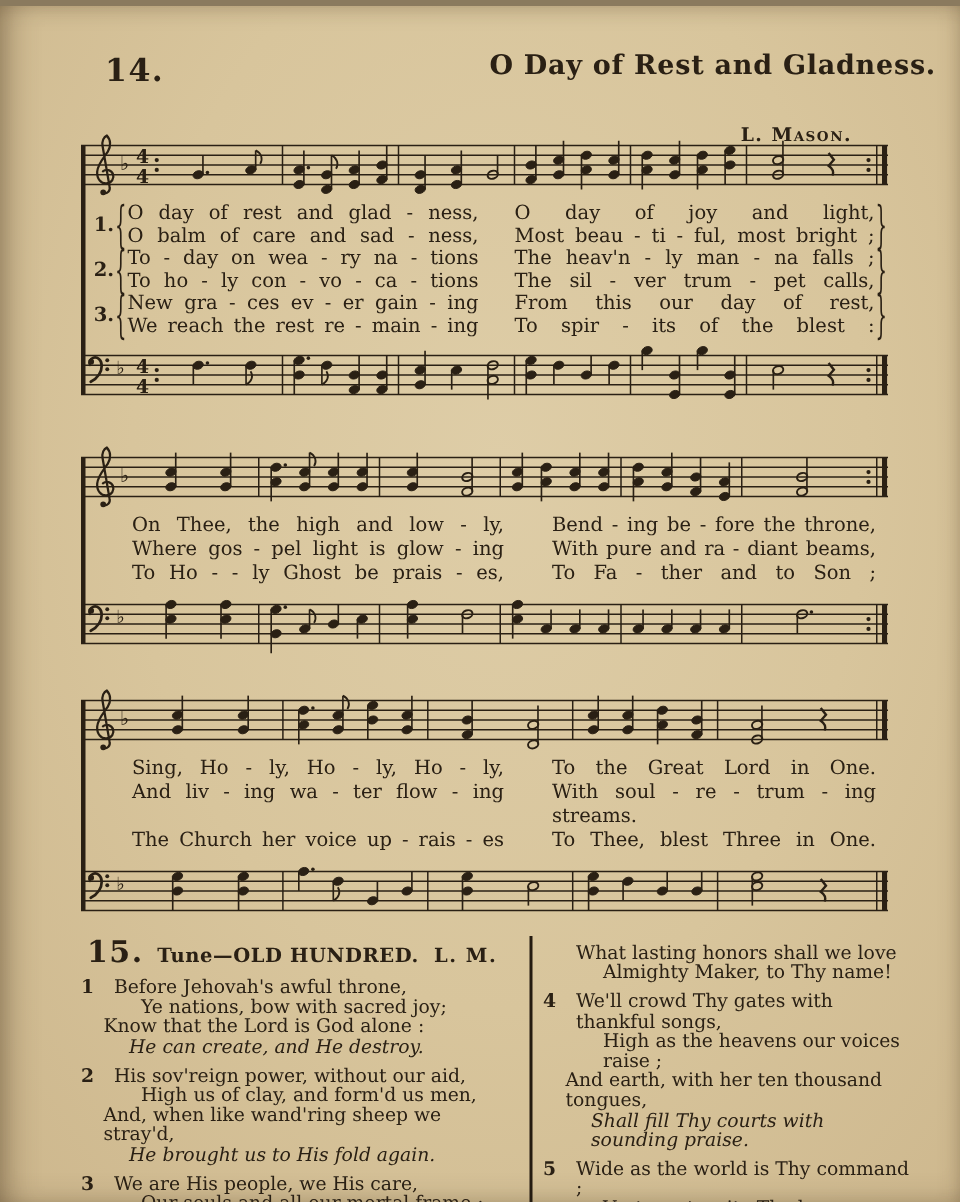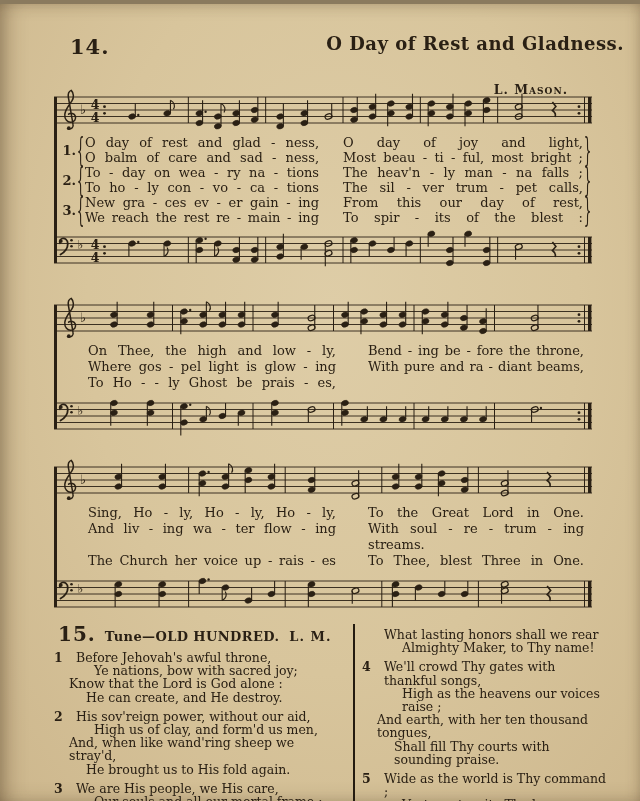--- a/index.html
+++ b/index.html
@@ -41,21 +41,21 @@
   .h15-right{flex:1;padding-top:6px;}
   .h15-head{display:flex;align-items:baseline;margin:0 0 5px 2px;text-align:center;}
   .h15-num{font-size:20px;font-weight:bold;margin-right:9px;letter-spacing:1px;}
   .h15-tune{font-size:13px;font-weight:bold;letter-spacing:.4px;}
   .h15-meter{font-size:13px;font-weight:bold;margin-left:10px;letter-spacing:1px;}
   .verse{position:relative;padding-left:13px;font-size:12.5px;line-height:13.2px;margin-bottom:6px;}
   .verse .vn{position:absolute;left:-2px;top:0;font-weight:bold;}
   .vline.i0{margin-left:7px;}
   .vline.i1{margin-left:25px;}
   .vline.i2{margin-left:0;}
-  .vline.i3{margin-left:17px;}
+  .vline.i3{margin-left:17px;font-style:italic;}
 </style>
 </head>
 <body>
 
 <div class="page">
   <div class="header">
     <span class="hymn-num">14.</span>
     <div class="title">O Day of Rest and Gladness.</div>
     <div class="composer">L. Mason.</div>
   </div>
@@ -346,20 +346,21 @@
           <div class="lyline">
             <span class="lph">On Thee, the high and low - ly,</span>
             <span class="rph">Bend - ing be - fore the throne,</span>
           </div>
           <div class="lyline">
             <span class="lph">Where gos - pel light is glow - ing</span>
             <span class="rph">With pure and ra - diant beams,</span>
           </div>
           <div class="lyline">
             <span class="lph">To Ho - - ly Ghost be prais - es,</span>
+            <span class="rph">To Fa - ther and to Son ;</span>
           </div>
         </div>
       <svg class="staff" viewBox="0 0 538 44">
           <line x1="0" y1="9" x2="538" y2="9" stroke="#2a2014" stroke-width="0.9"></line>
           <line x1="0" y1="15.5" x2="538" y2="15.5" stroke="#2a2014" stroke-width="0.9"></line>
           <line x1="0" y1="22" x2="538" y2="22" stroke="#2a2014" stroke-width="0.9"></line>
           <line x1="0" y1="28.5" x2="538" y2="28.5" stroke="#2a2014" stroke-width="0.9"></line>
           <line x1="0" y1="35" x2="538" y2="35" stroke="#2a2014" stroke-width="0.9"></line>
           <rect x="0" y="9" width="1.4" height="26" fill="#2a2014"></rect>
           <path d="M6.5 26.5 C10.5 24.3 13.8 20.5 13.8 15.8 C13.8 11.8 10.8 9.7 8.2 10.5 C6 11.2 5.2 13.4 6 15.2" fill="none" stroke="#2a2014" stroke-width="1.8" stroke-linecap="round"></path>
@@ -575,21 +576,21 @@
         </div>
         <div class="verse">
           <span class="vn">3</span>
           <div class="vline i0">We are His people, we His care,</div>
           <div class="vline i1">Our souls and all our mortal frame :</div>
         </div>
       </div>
     <div class="h15-div"></div>
     <div class="h15-right" id="h15right">
         <div class="verse">
-          <div class="vline i0">What lasting honors shall we rear</div>
+          <div class="vline i0">What lasting honors shall we love</div>
           <div class="vline i1">Almighty Maker, to Thy name!</div>
         </div>
         <div class="verse">
           <span class="vn">4</span>
           <div class="vline i0">We'll crowd Thy gates with thankful songs,</div>
           <div class="vline i1">High as the heavens our voices raise ;</div>
           <div class="vline i2">And earth, with her ten thousand tongues,</div>
           <div class="vline i3">Shall fill Thy courts with sounding praise.</div>
         </div>
         <div class="verse">

